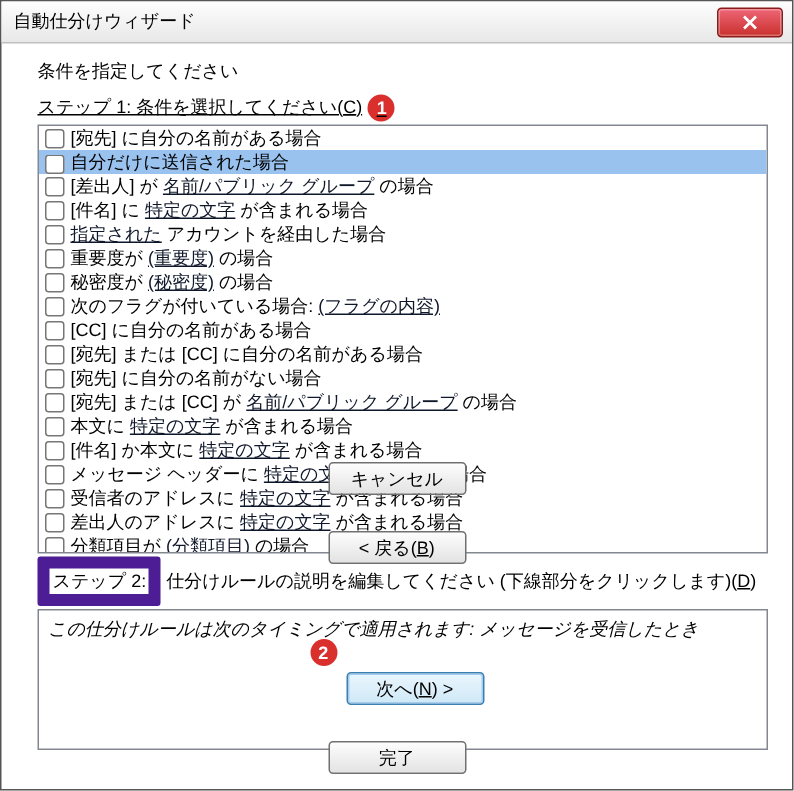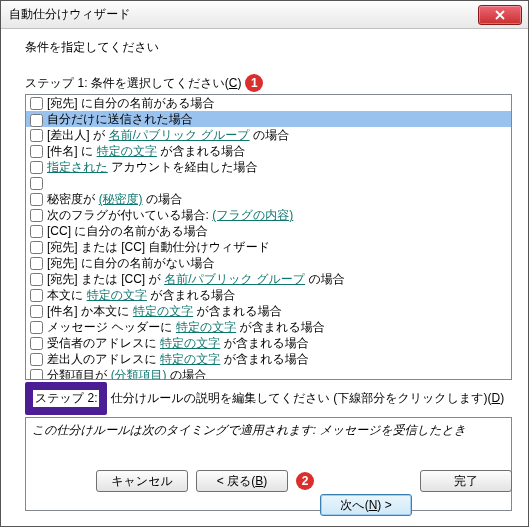--- a/index.html
+++ b/index.html
@@ -37,21 +37,21 @@
     border-radius: 3px;
     color: #fff;
     display:flex; align-items:center; justify-content:center;
     font-weight:bold; font-size:12px;
     box-shadow: inset 0 0 0 1px rgba(255,255,255,0.3);
   }
   .close-btn svg { display:block; }
   .content {
     padding: 10px 16px 0 24px;
   }
-  .step1-line { display:flex; align-items:flex-end; gap:4px; margin-top:18px;}
+  .step1-line { display:flex; align-items:flex-start; gap:4px; margin-top:7px;text-decoration:underline;}
   .badge {
     display:inline-flex; align-items:center; justify-content:center;
     width:18px; height:18px; border-radius:50%;
     background:#d9302e; color:#fff; font-weight:bold; font-size:12px;
     line-height:1;
   }
   .cond-list {
     margin-top: 2px;
     border: 1px solid #828790;
     height: 286px;
@@ -63,21 +63,21 @@
     padding: 0 4px;
     height: 16px;
     line-height:16px;
     white-space: nowrap;
   }
   .cond-item.selected { background:#99c2ef;align-items:flex-end; }
   .cond-item input[type=checkbox]{
     margin:0 4px 0 0; width:13px; height:13px;
   }
   .cond-text { display:inline; }
-  .ul { color:#0f766e; text-decoration: underline; cursor:pointer; }
+  .ul { color:#0f172a; text-decoration: underline; cursor:pointer; }
   .mnemonic { text-decoration: underline; }
 
   .step2-box {
     border: 8px solid #4c1d95;
     border-radius: 2px;
     padding: 0 2px;
     margin-top: 2px;
     display:inline-block;
   }
   .step2-line { margin-top:0; }
@@ -85,22 +85,23 @@
     margin-top: 2px;
     border: 1px solid #828790;
     height: 94px;
     padding: 4px 6px;
     background:#fff;
     font-style:italic;
   }
   .button-row {
     position:absolute;
     bottom:10px; right:16px; left:16px;
-    display:flex; justify-content:flex-end; gap:8px;
+    display:flex; justify-content:flex-end; gap:24px;
     align-items:center;
+    flex-direction:column;
   }
   .btn {
     min-width: 92px;
     height: 22px;
     border: 1px solid #707070;
     background: linear-gradient(#fdfdfd,#e3e3e3);
     border-radius:3px;
     font-size:12px;
     display:flex; align-items:center; justify-content:center;
     padding: 0 10px;
@@ -153,36 +154,37 @@
         <div class="cond-item">
           <input type="checkbox" style="">
           <span class="cond-text"><span>[件名] に </span><span class="ul">特定の文字</span><span> が含まれる場合</span></span>
         </div>
         <div class="cond-item">
           <input type="checkbox" style="">
           <span class="cond-text"><span class="ul">指定された</span><span> アカウントを経由した場合</span></span>
         </div>
         <div class="cond-item">
           <input type="checkbox" style="">
+          <span class="cond-text"><span>重要度が </span><span class="ul">(重要度)</span><span> の場合</span></span>
         </div>
         <div class="cond-item">
           <input type="checkbox" style="">
           <span class="cond-text"><span>秘密度が </span><span class="ul">(秘密度)</span><span> の場合</span></span>
         </div>
         <div class="cond-item">
           <input type="checkbox" style="">
           <span class="cond-text"><span>次のフラグが付いている場合: </span><span class="ul">(フラグの内容)</span></span>
         </div>
         <div class="cond-item">
           <input type="checkbox" style="">
           <span class="cond-text"><span>[CC] に自分の名前がある場合</span></span>
         </div>
         <div class="cond-item">
           <input type="checkbox" style="">
-          <span class="cond-text"><span>[宛先] または [CC] 自動仕分けウィザード</span></span>
+          <span class="cond-text"><span>[宛先] または [CC] に自分の名前がある場合</span></span>
         </div>
         <div class="cond-item">
           <input type="checkbox" style="">
           <span class="cond-text"><span>[宛先] に自分の名前がない場合</span></span>
         </div>
         <div class="cond-item">
           <input type="checkbox" style="">
           <span class="cond-text"><span>[宛先] または [CC] が </span><span class="ul">名前/パブリック グループ</span><span> の場合</span></span>
         </div>
         <div class="cond-item">

